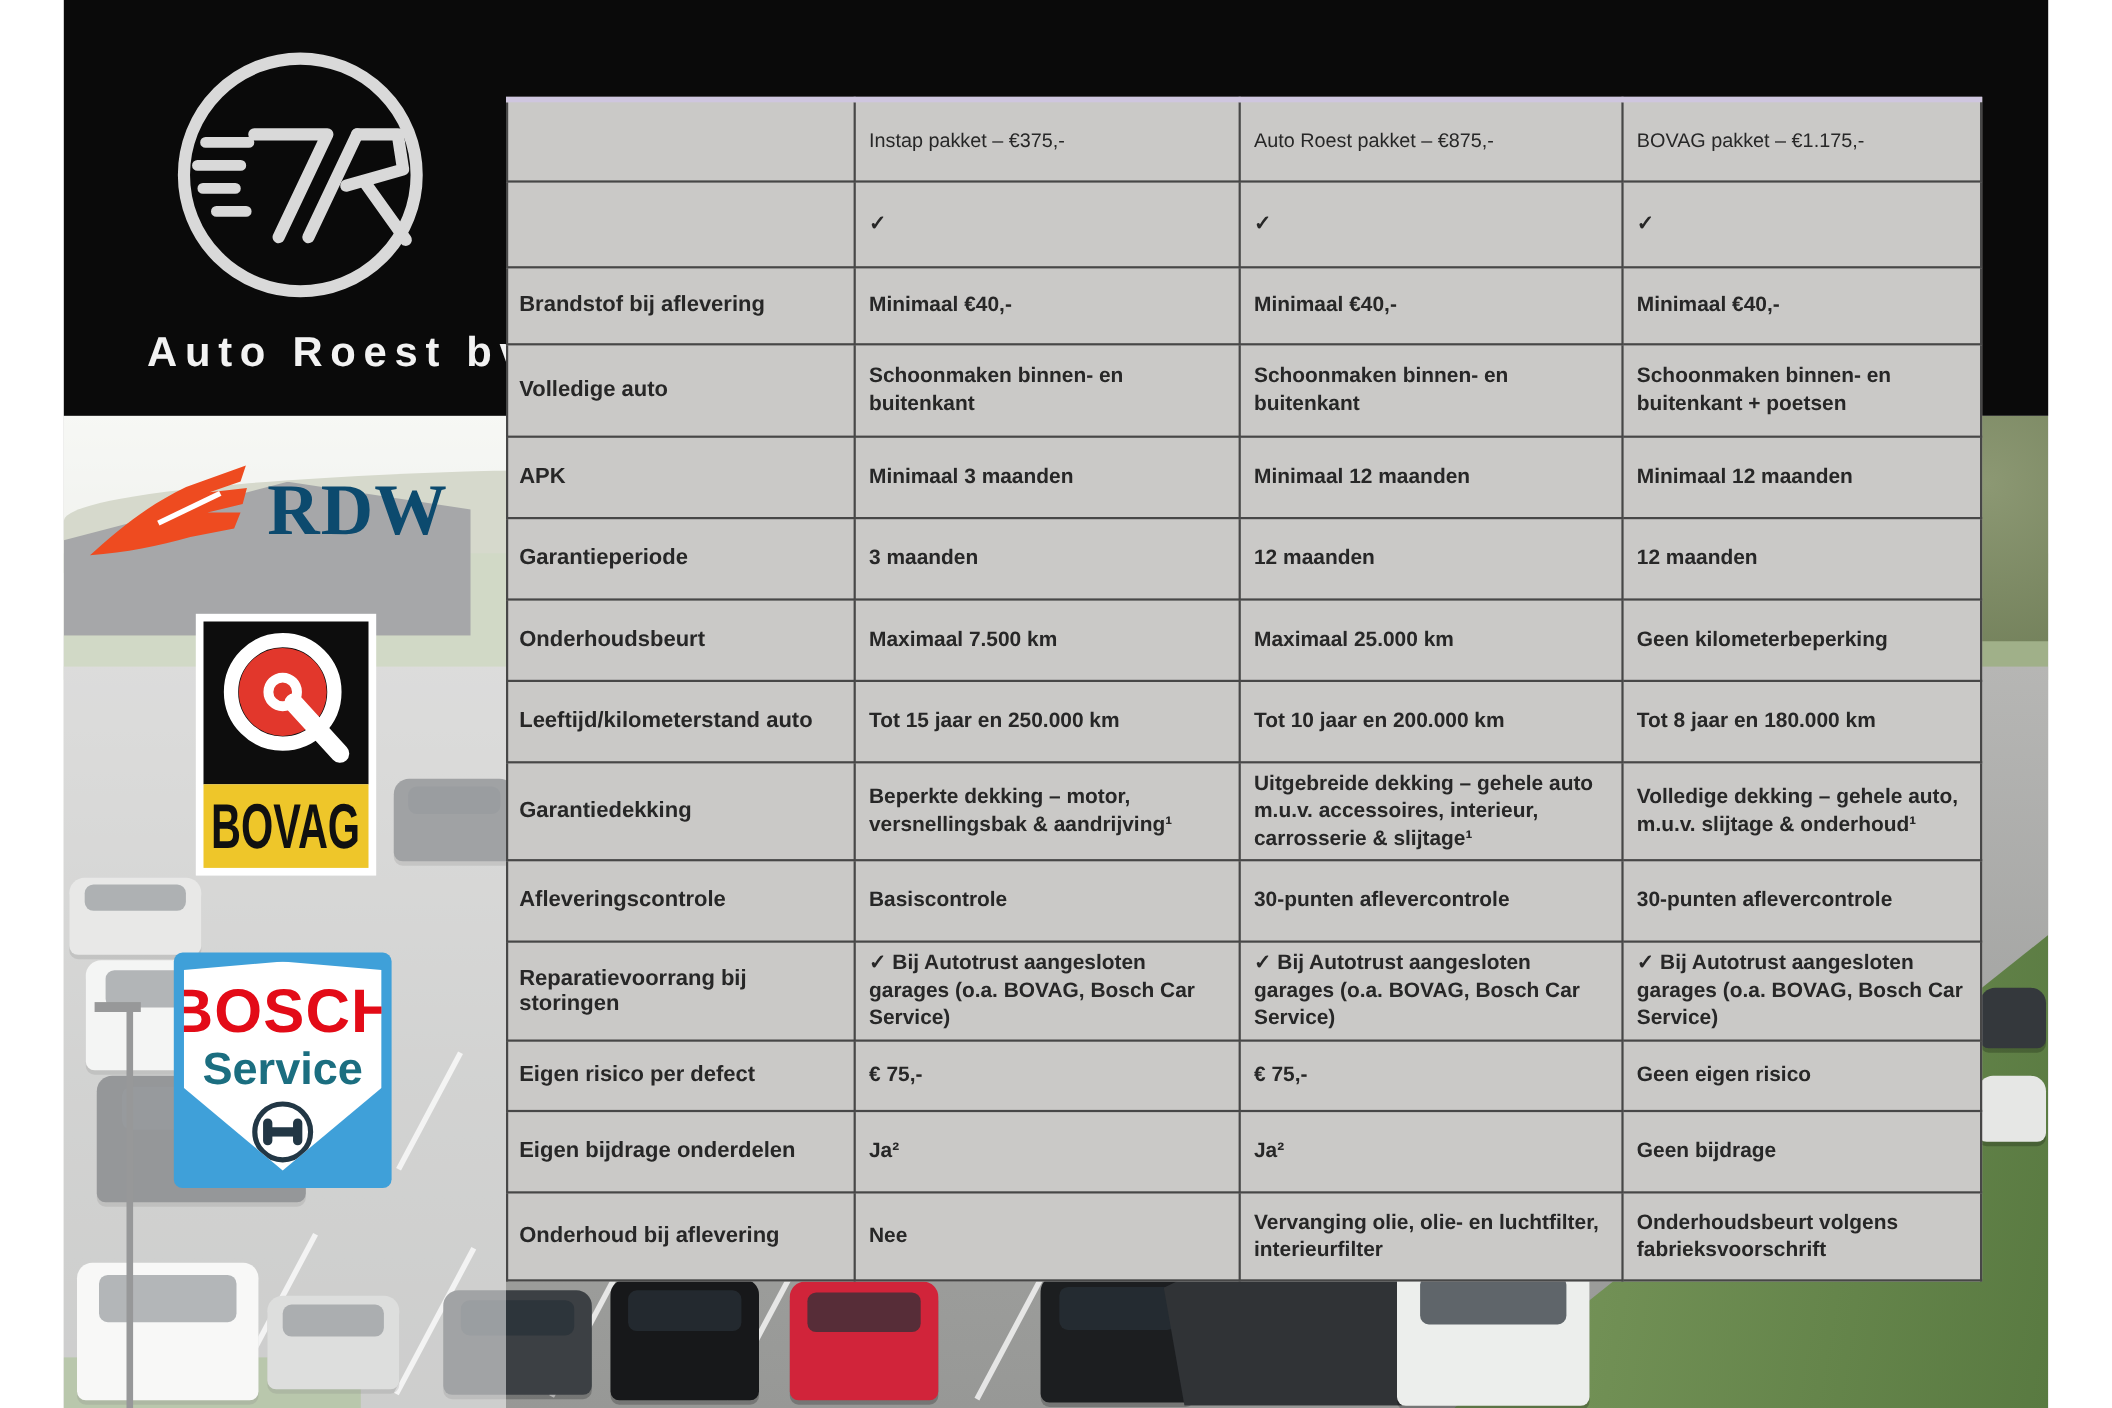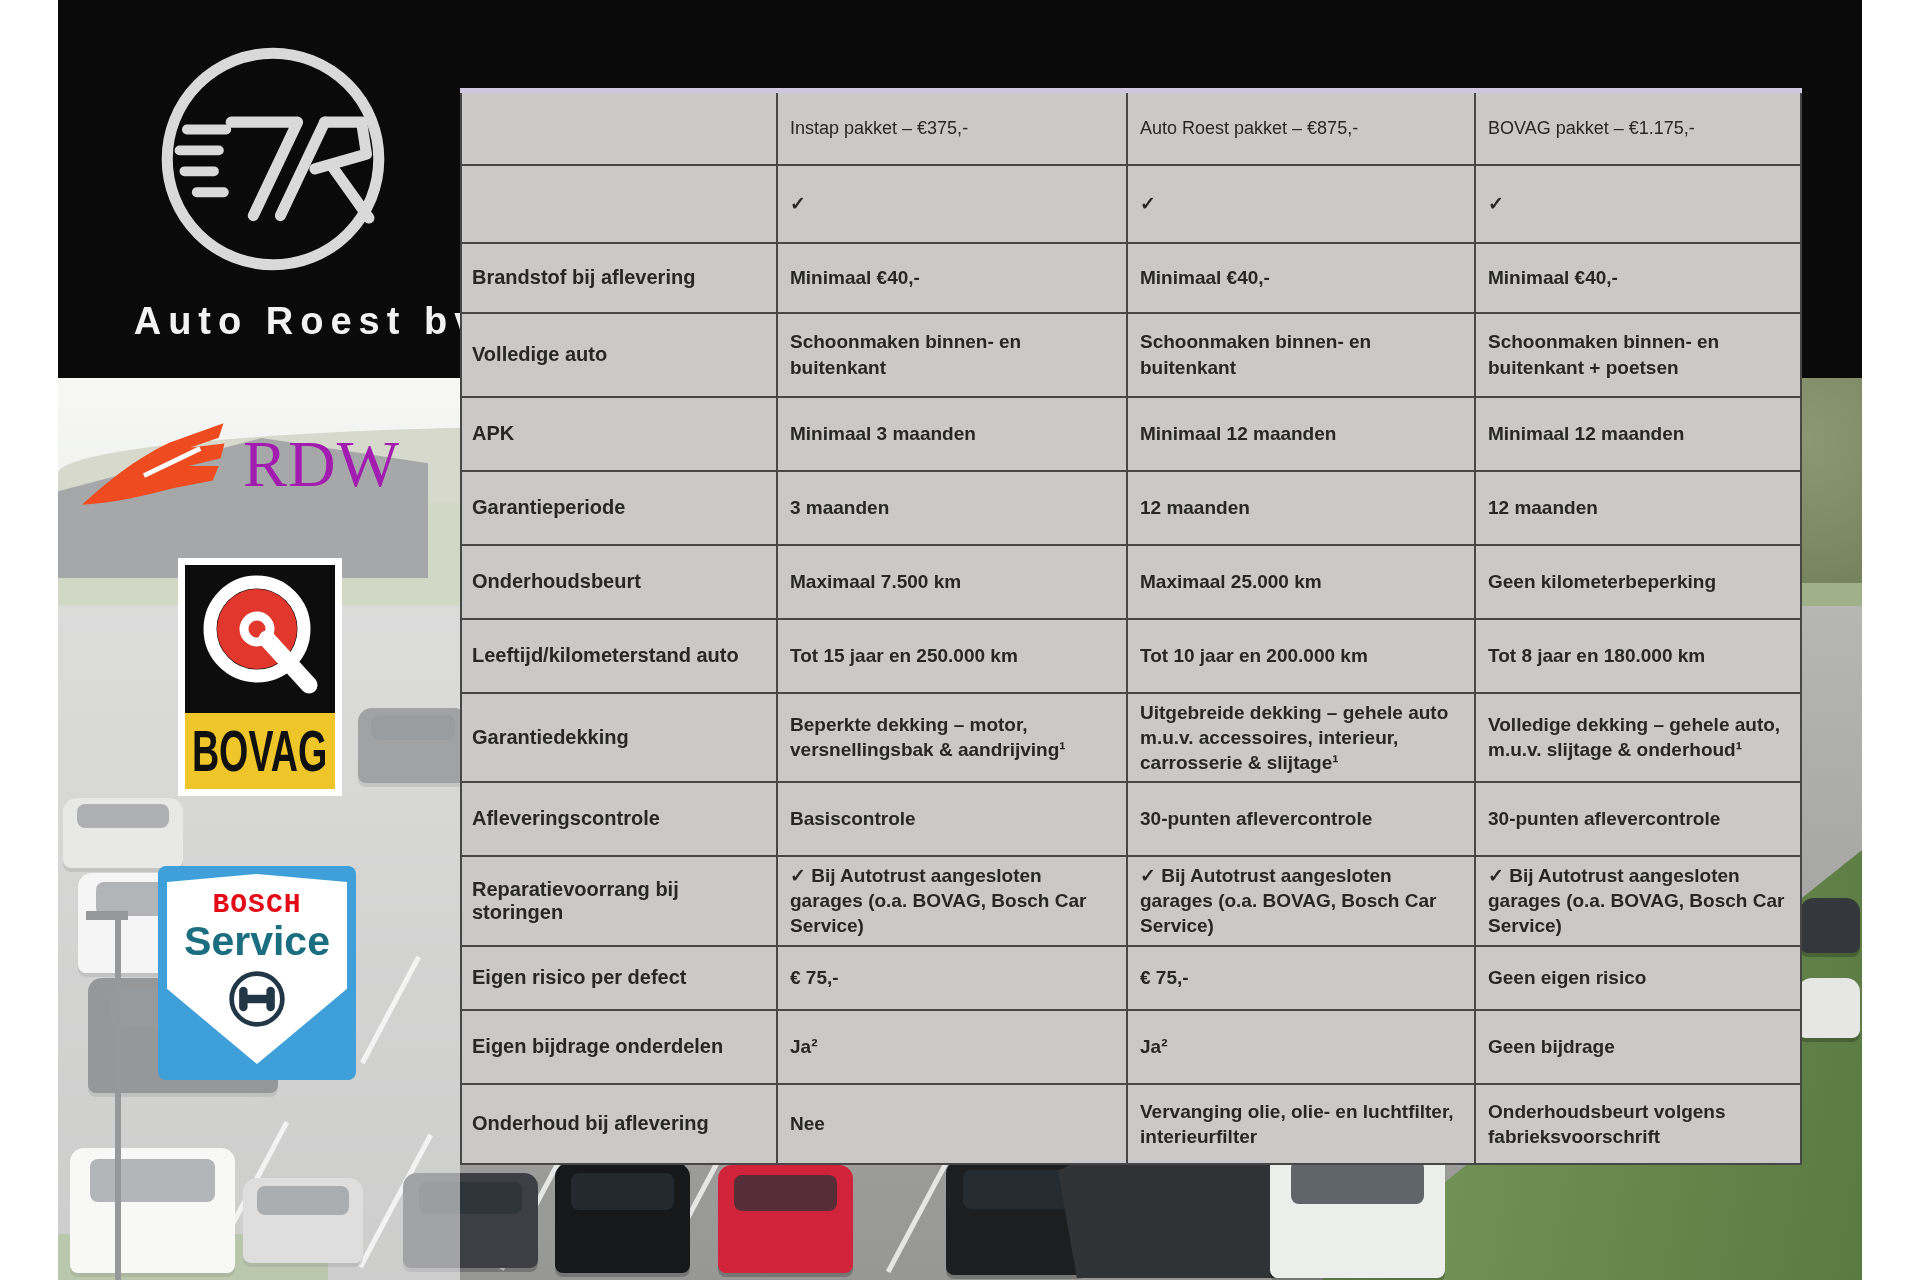--- a/index.html
+++ b/index.html
@@ -38,31 +38,31 @@
   .car{position:absolute;border-radius:14px 14px 8px 8px;box-shadow:0 4px 0 rgba(0,0,0,.22);}
   .glass{position:absolute;left:12%;right:12%;top:9%;height:34%;background:rgba(40,48,55,.72);border-radius:8px;}
   .tent{position:absolute;left:1000px;top:735px;width:235px;height:165px;background:#303336;
         clip-path:polygon(8% 100%,0 35%,50% 0,100% 30%,92% 100%);}
   .pole{position:absolute;left:57px;top:540px;width:6px;height:362px;background:#26282a;}
   .pole-head{position:absolute;left:28px;top:533px;width:42px;height:9px;background:#26282a;}
   .wash{position:absolute;left:0;top:0;width:402px;height:902px;background:rgba(255,255,255,.52);}
 
   
   .rdw{position:absolute;left:76px;top:404px;width:345px;height:120px;display:flex;align-items:center;z-index:4;}
-  .rdw-text{font-family:"Liberation Serif",serif;font-weight:normal;font-size:66px;color:#a21caf;margin-left:2px;letter-spacing:1px;}
+  .rdw-text{font-family:"Liberation Serif",serif;font-weight:bold;font-size:66px;color:#0c4a6e;margin-left:2px;letter-spacing:1px;}
   .bovag{position:absolute;left:178px;top:558px;width:164px;background:#ffffff;padding:7px;z-index:4;box-sizing:border-box;}
   .bovag-top{height:148px;background:#0d0d0d;}
   .bovag-band{height:76px;background:var(--bovag-yellow);display:flex;align-items:center;justify-content:center;}
   .bovag-band span{font-weight:bold;font-size:46px;color:#101010;transform:scale(.82,1.25);letter-spacing:0px;}
   .bosch{position:absolute;left:158px;top:866px;width:198px;height:214px;background:var(--bosch-blue);
          border-radius:8px;z-index:4;}
   .bosch-shield{position:absolute;left:9px;right:9px;top:8px;bottom:8px;background:#ffffff;
     clip-path:polygon(0 4%,50% 0,100% 4%,100% 58%,50% 96%,0 58%);
     display:flex;flex-direction:column;align-items:center;padding-top:16px;box-sizing:border-box;}
-  .bosch-word{color:var(--bosch-red);font-weight:bold;font-size:28px;letter-spacing:1px;line-height:1.05;font-family:Liberation Mono, monospace;}
+  .bosch-word{color:var(--bosch-red);font-weight:bold;font-size:56px;letter-spacing:1px;line-height:1.05;}
   .bosch-service{color:var(--bosch-teal);font-weight:bold;font-size:41px;line-height:1.1;}
 
   
   table.pkg{position:absolute;left:460px;top:88px;width:1340px;z-index:5;border-collapse:collapse;
             table-layout:fixed;background:var(--table-bg);
             border:2px solid var(--table-border);border-top:5px solid var(--table-top-accent);}
   .pkg th,.pkg td{border:2px solid var(--table-border);vertical-align:middle;text-align:left;
                   color:#272727;overflow:hidden;}
   .pkg th{font-size:18px;font-weight:normal;padding:0 8px 0 12px;}
   .pkg td.lbl{font-size:20px;font-weight:bold;padding:0 6px 0 10px;}

